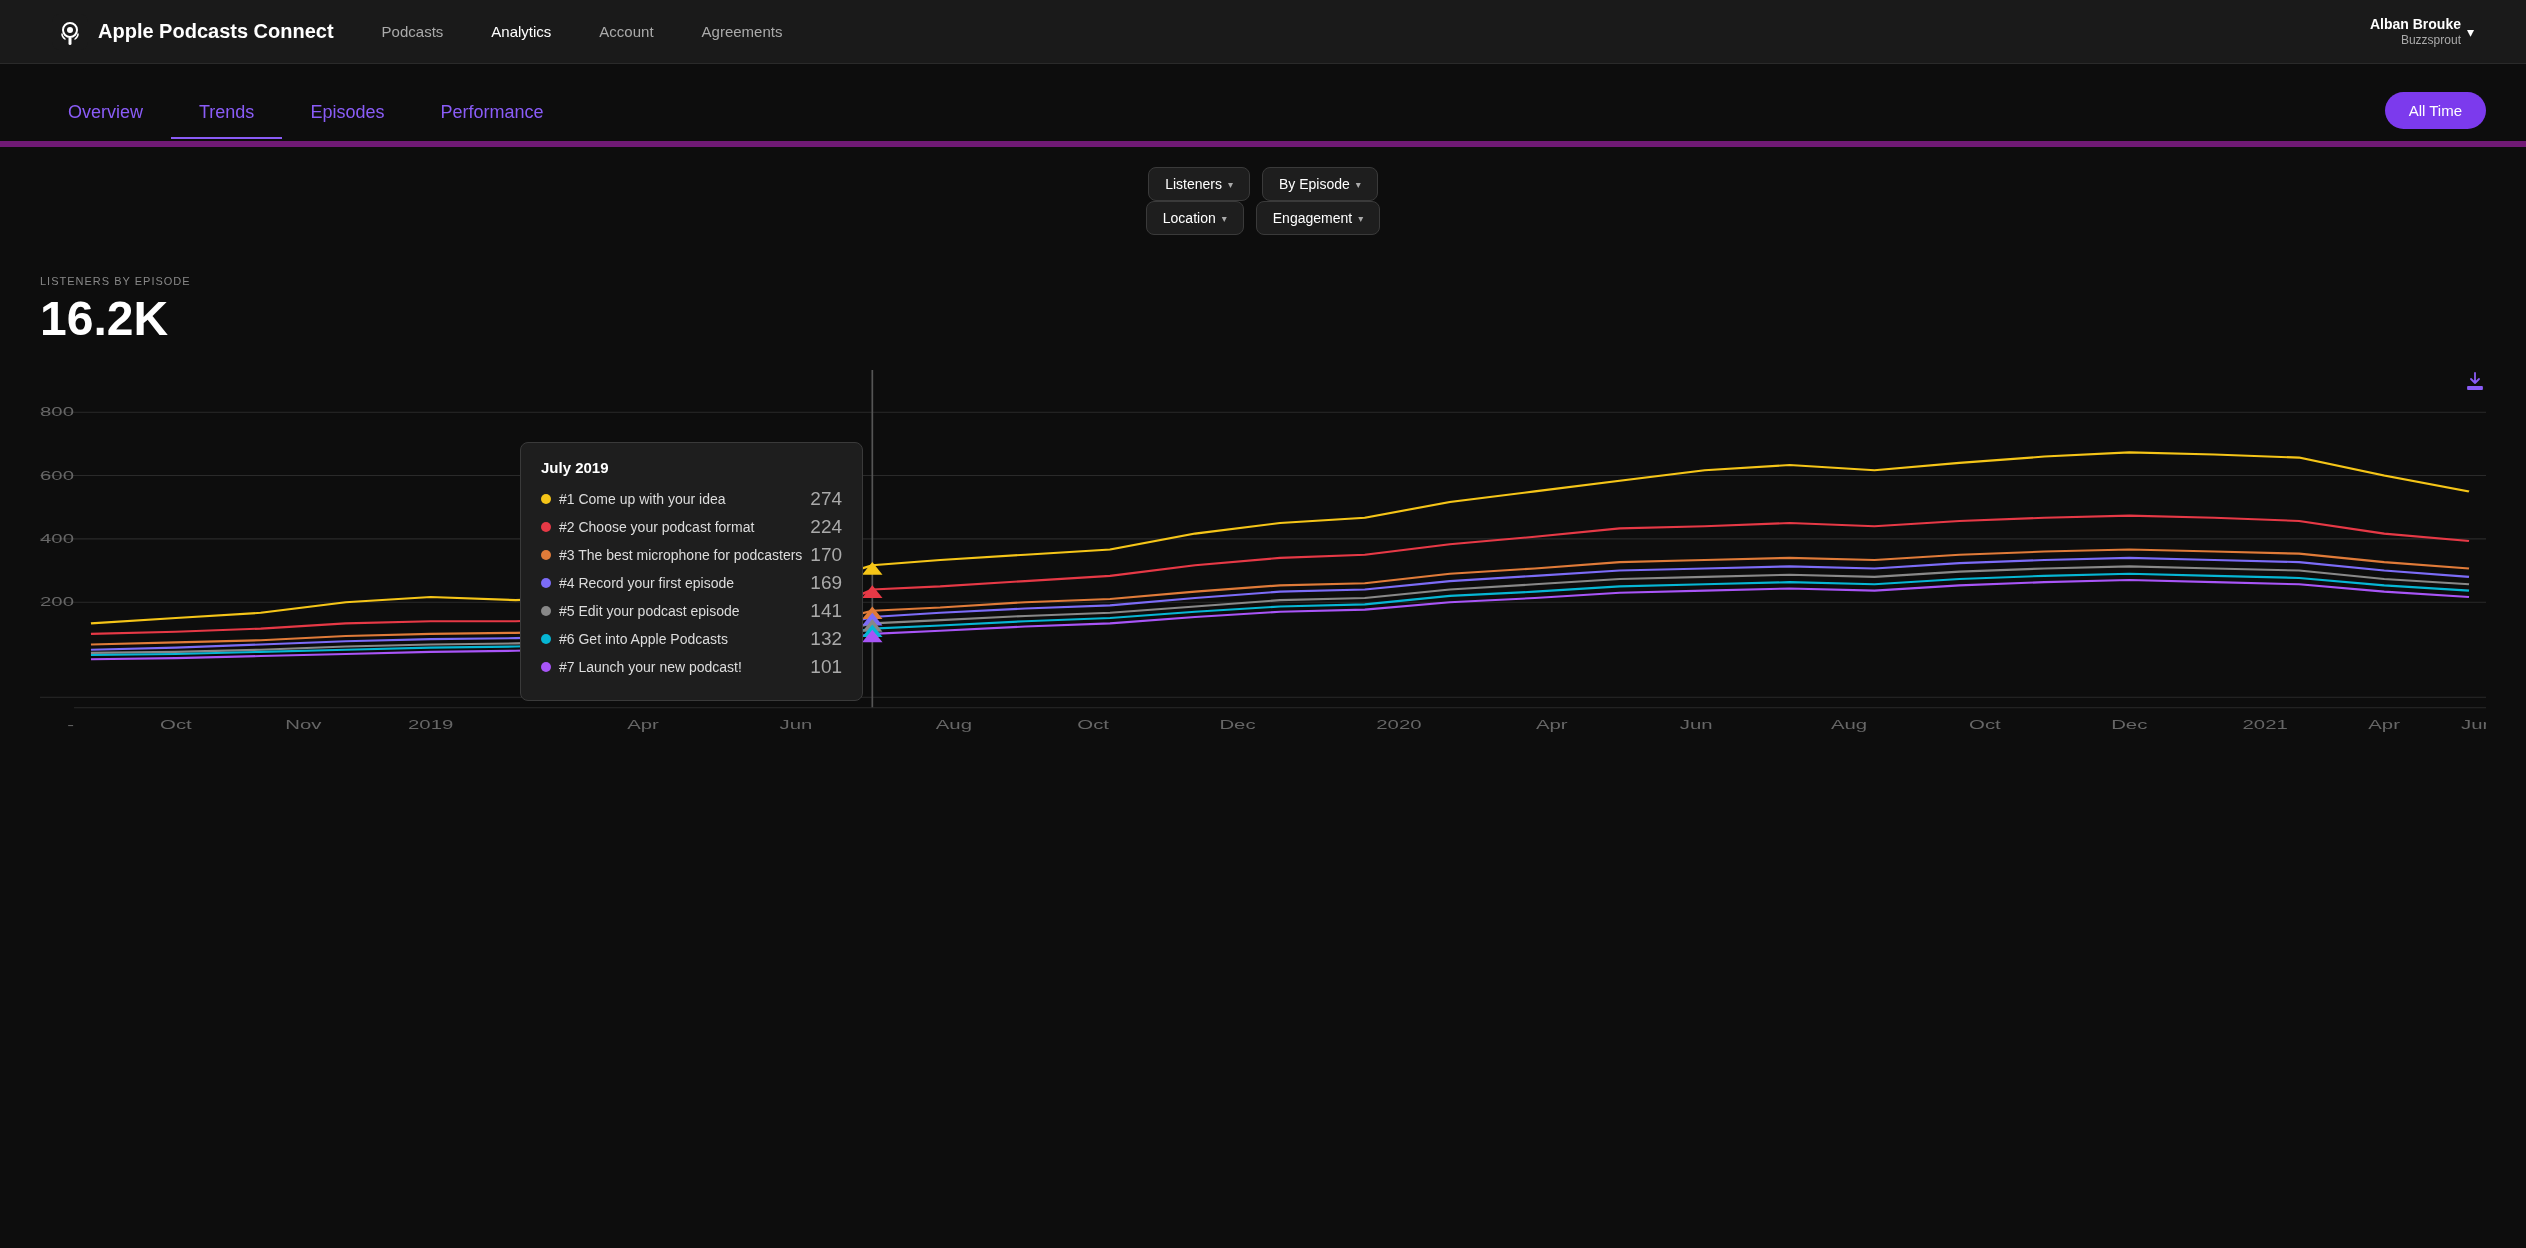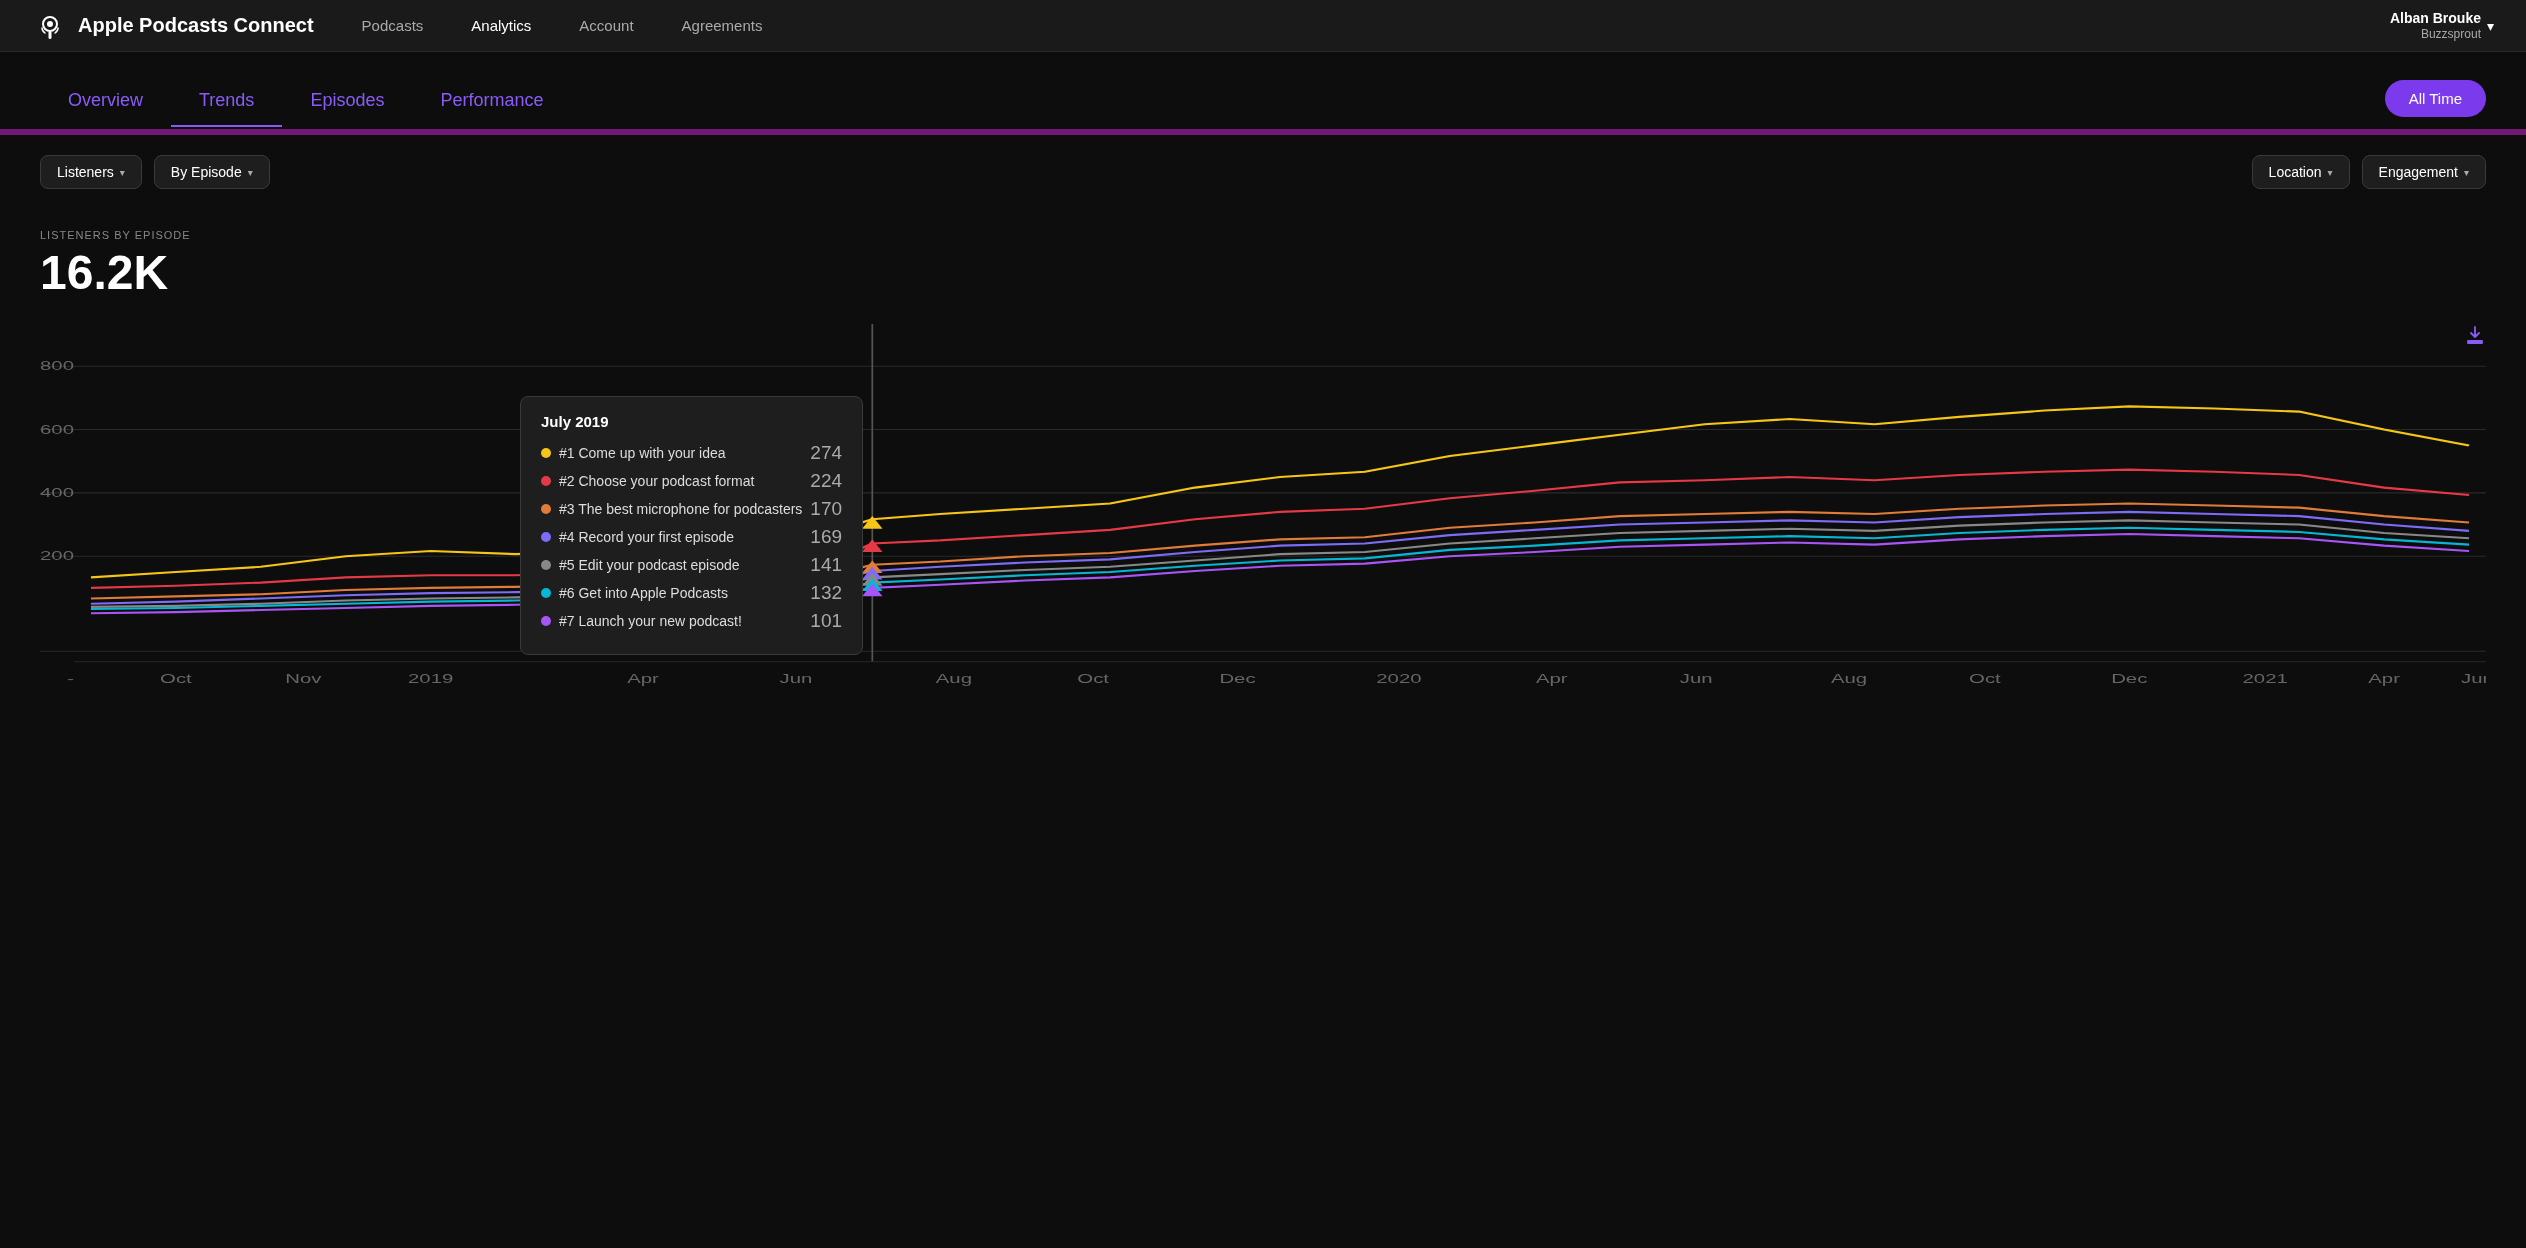--- a/index.html
+++ b/index.html
@@ -9,22 +9,22 @@
       font-family: -apple-system, BlinkMacSystemFont, 'SF Pro Display', 'Helvetica Neue', sans-serif;
       min-height: 100vh;
       overflow-x: hidden;
     }
 
     
     .topnav {
       background: #1a1a1a;
       display: flex;
       align-items: center;
-      padding: 0 32px;
-      height: 52px;
+      padding: 0 52px;
+      height: 64px;
       border-bottom: 1px solid #2a2a2a;
     }
     .brand {
       display: flex;
       align-items: center;
       gap: 10px;
       font-size: 20px;
       font-weight: 600;
       color: #fff;
       white-space: nowrap;
@@ -103,20 +103,21 @@
       cursor: pointer;
       margin-bottom: 12px;
     }
 
     
     .filters-row {
       display: flex;
       align-items: center;
       padding: 20px 40px;
       justify-content: space-between;
+      flex-direction: column;
     }
     .filters-left { display: flex; gap: 12px; }
     .filters-right { display: flex; gap: 12px; }
     .filter-btn {
       background: #1e1e1e;
       border: 1px solid #3a3a3a;
       color: #fff;
       border-radius: 8px;
       padding: 8px 16px;
       font-size: 14px;

